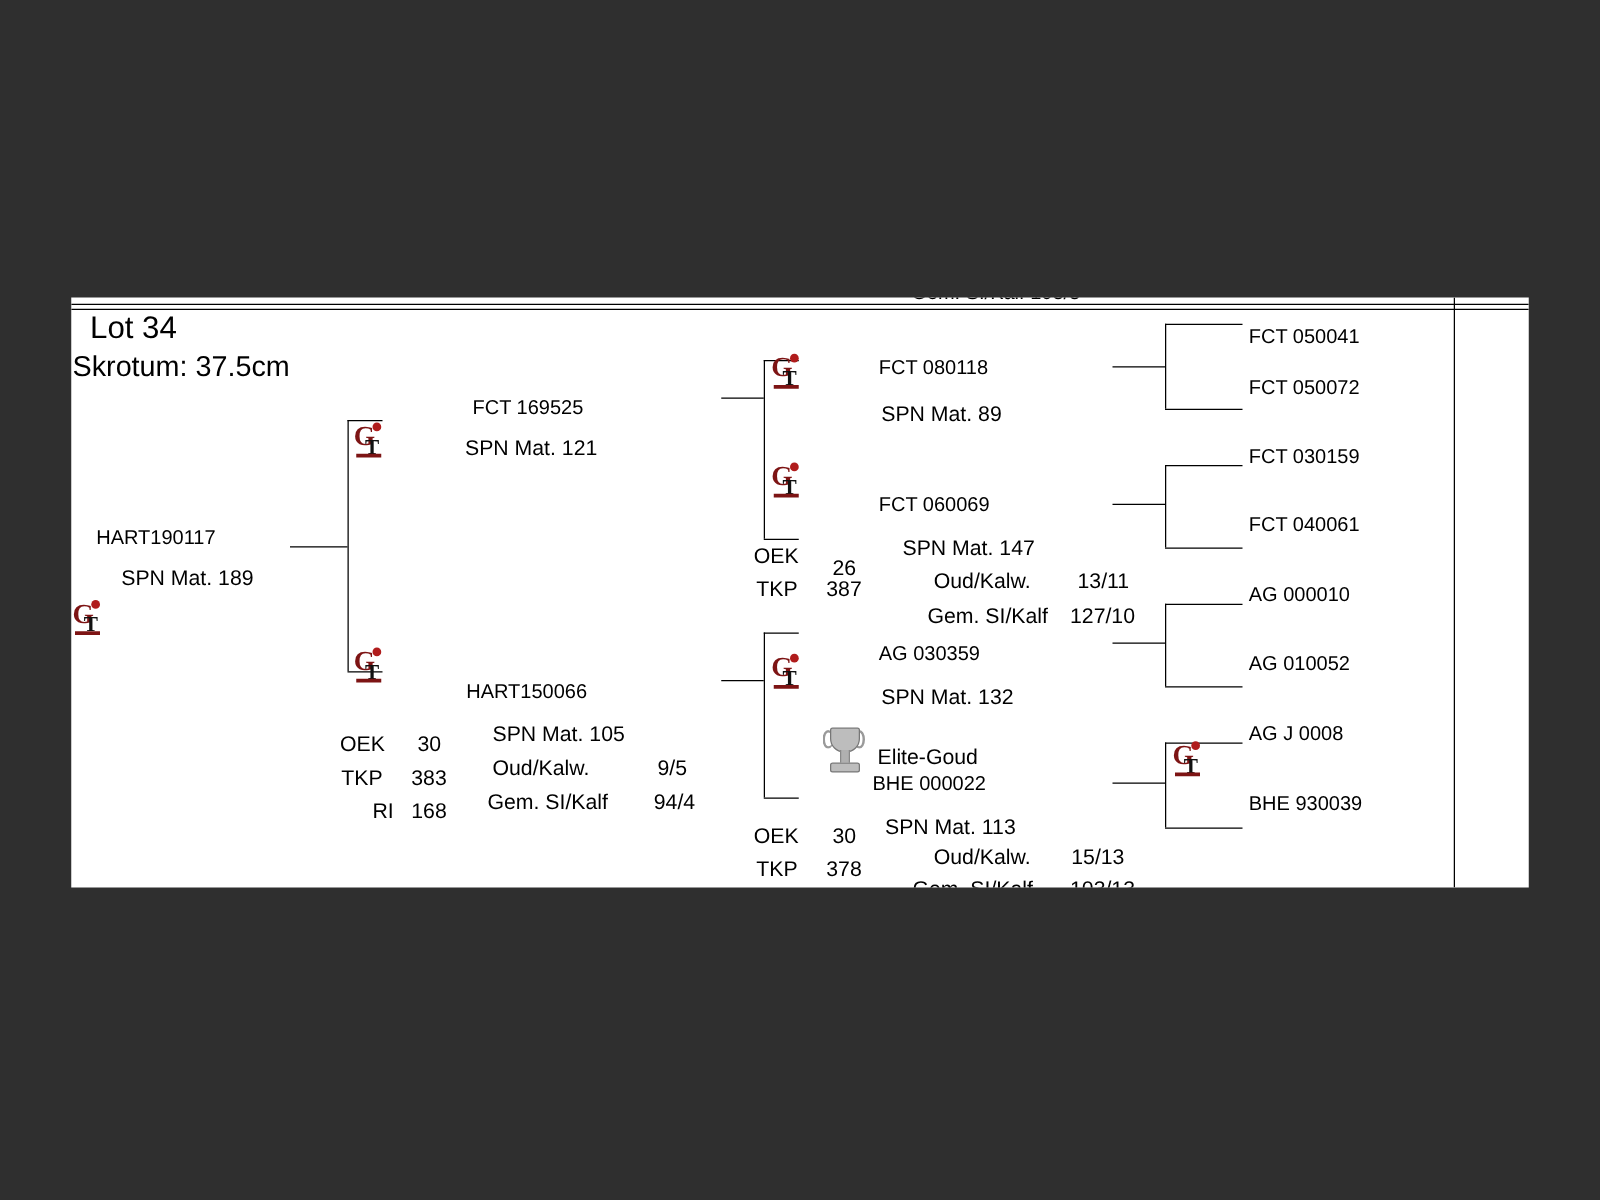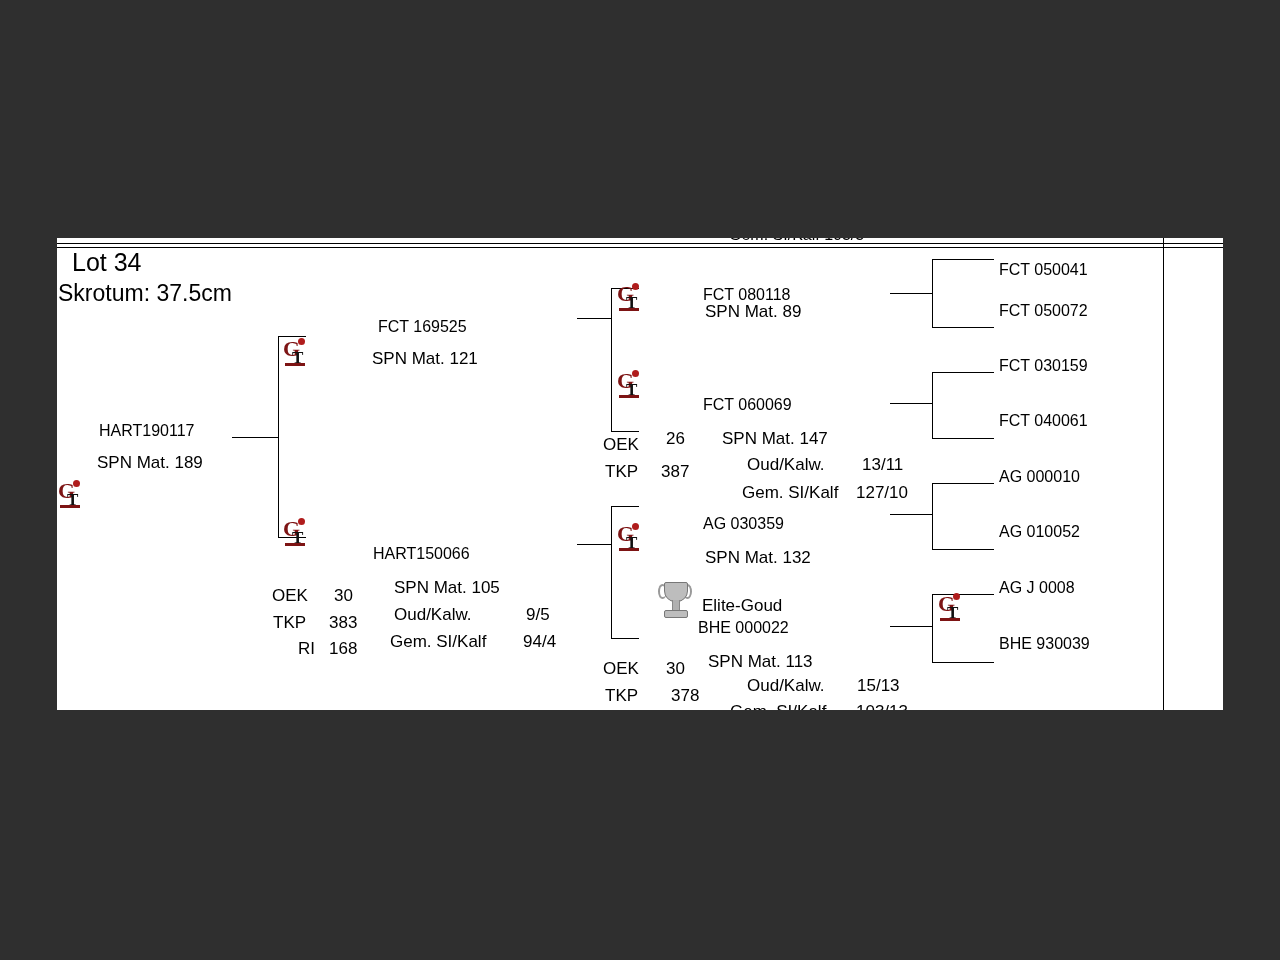--- a/index.html
+++ b/index.html
@@ -158,21 +158,21 @@
 
 <div id="page">
 
   <div class="toprule rule-a"></div>
   <div class="toprule rule-b"></div>
   <div class="clip-top-text">Gem. SI/Kalf   103/3</div>
 
   <div class="lot-title">Lot 34</div>
   <div class="lot-sub">Skrotum: 37.5cm</div>
 
-  <div class="txt name-lg" style="left:20px; top:184px;margin-left:22px;">HART190117</div>
+  <div class="txt name-lg" style="left:20px; top:184px;">HART190117</div>
   <div class="txt info" style="left:40px; top:215px;">SPN Mat. 189</div>
   <div class="logo" style="left:1px; top:242px;">
     <span class="c">G</span>
     <span class="dot"></span>
     <span class="t">T</span>
     <span class="bar"></span>
   </div>
 
   <div class="ln-h" style="left:175px; top:199px; width:46px;"></div>
   <div class="ln-v" style="left:221px; top:98px; height:201px;"></div>
@@ -218,37 +218,37 @@
   <div class="ln-h" style="left:554px; top:268px; width:28px;"></div>
   <div class="ln-h" style="left:554px; top:400px; width:28px;"></div>
 
   <div class="logo" style="left:560px; top:45px;">
     <span class="c">G</span>
     <span class="dot"></span>
     <span class="t">T</span>
     <span class="bar"></span>
   </div>
   <div class="txt name-lg" style="left:646px; top:48px;">FCT 080118</div>
-  <div class="txt info" style="left:648px; top:64px;">SPN Mat. 89</div>
+  <div class="txt info" style="left:648px; top:84px;">SPN Mat. 89</div>
 
   <div class="logo" style="left:560px; top:132px;">
     <span class="c">G</span>
     <span class="dot"></span>
     <span class="t">T</span>
     <span class="bar"></span>
   </div>
   <div class="txt name-lg" style="left:646px; top:158px;">FCT 060069</div>
   <div class="txt info" style="left:665px; top:191px;">SPN Mat. 147</div>
   <div class="txt info" style="left:690px; top:217px;">Oud/Kalw.</div>
   <div class="txt info" style="left:805px; top:217px;">13/11</div>
   <div class="txt info" style="left:685px; top:245px;">Gem. SI/Kalf</div>
   <div class="txt info" style="left:799px; top:245px;">127/10</div>
 
   <div class="txt info" style="left:546px; top:197px;">OEK</div>
-  <div class="txt info" style="left:609px; top:191px;">26</div>
+  <div class="txt info" style="left:609px; top:207px;">26</div>
   <div class="txt info" style="left:548px; top:224px;">TKP</div>
   <div class="txt info" style="left:604px; top:224px;">387</div>
 
   <div class="logo" style="left:560px; top:285px;">
     <span class="c">G</span>
     <span class="dot"></span>
     <span class="t">T</span>
     <span class="bar"></span>
   </div>
   <div class="txt name-lg" style="left:646px; top:277px;">AG  030359</div>
@@ -265,21 +265,21 @@
   <div class="txt name-lg" style="left:641px; top:381px;">BHE 000022</div>
   <div class="txt info" style="left:651px; top:414px;">SPN Mat. 113</div>
   <div class="txt info" style="left:690px; top:438px;">Oud/Kalw.</div>
   <div class="txt info" style="left:800px; top:438px;">15/13</div>
   <div class="txt info" style="left:673px; top:464px;">Gem. SI/Kalf</div>
   <div class="txt info" style="left:799px; top:464px;">103/13</div>
 
   <div class="txt info" style="left:546px; top:421px;">OEK</div>
   <div class="txt info" style="left:609px; top:421px;">30</div>
   <div class="txt info" style="left:548px; top:448px;">TKP</div>
-  <div class="txt info" style="left:604px; top:448px;margin-left:10px;">378</div>
+  <div class="txt info" style="left:604px; top:448px;">378</div>
 
   <div class="ln-h" style="left:833px; top:55px; width:42px;"></div>
   <div class="ln-v" style="left:875px; top:21px; height:68px;"></div>
   <div class="ln-h" style="left:875px; top:21px; width:62px;"></div>
   <div class="ln-h" style="left:875px; top:89px; width:62px;"></div>
 
   <div class="ln-h" style="left:833px; top:165px; width:42px;"></div>
   <div class="ln-v" style="left:875px; top:134px; height:66px;"></div>
   <div class="ln-h" style="left:875px; top:134px; width:62px;"></div>
   <div class="ln-h" style="left:875px; top:200px; width:62px;"></div>

